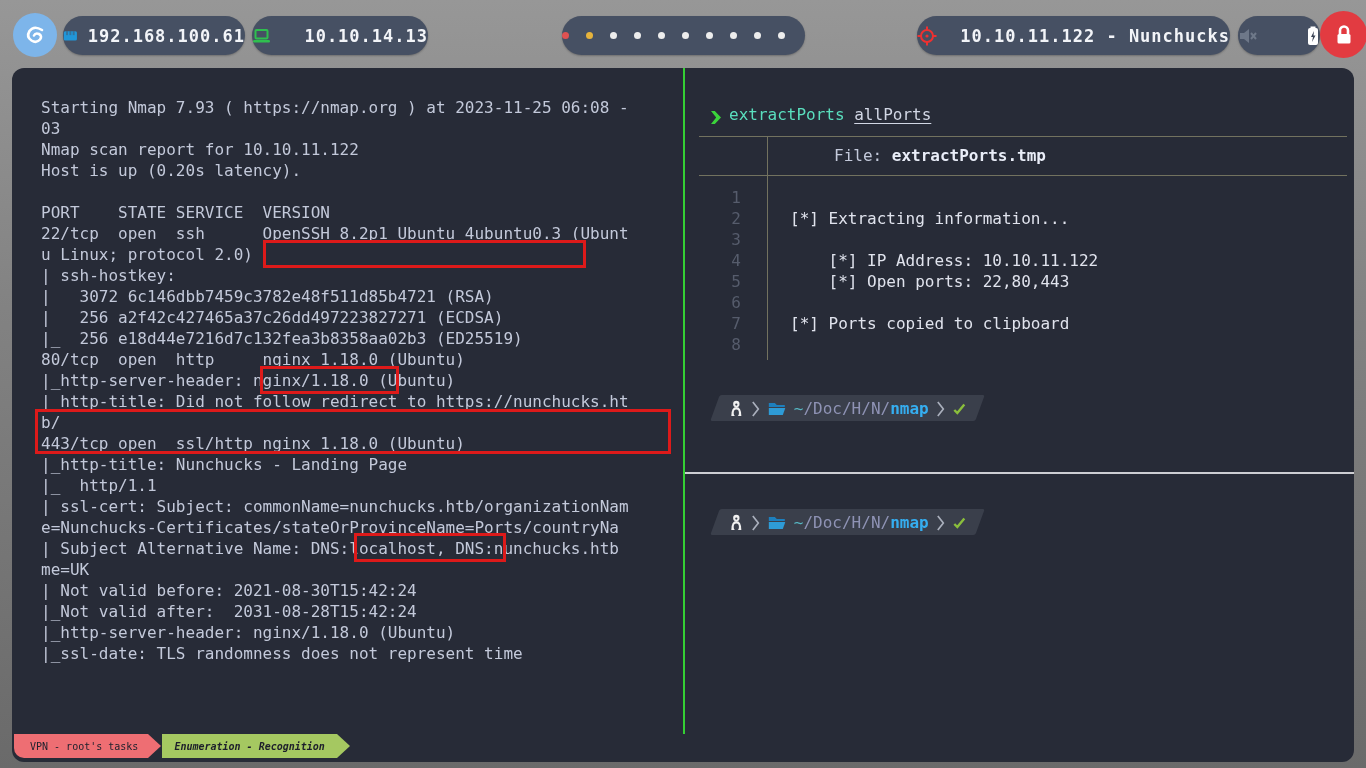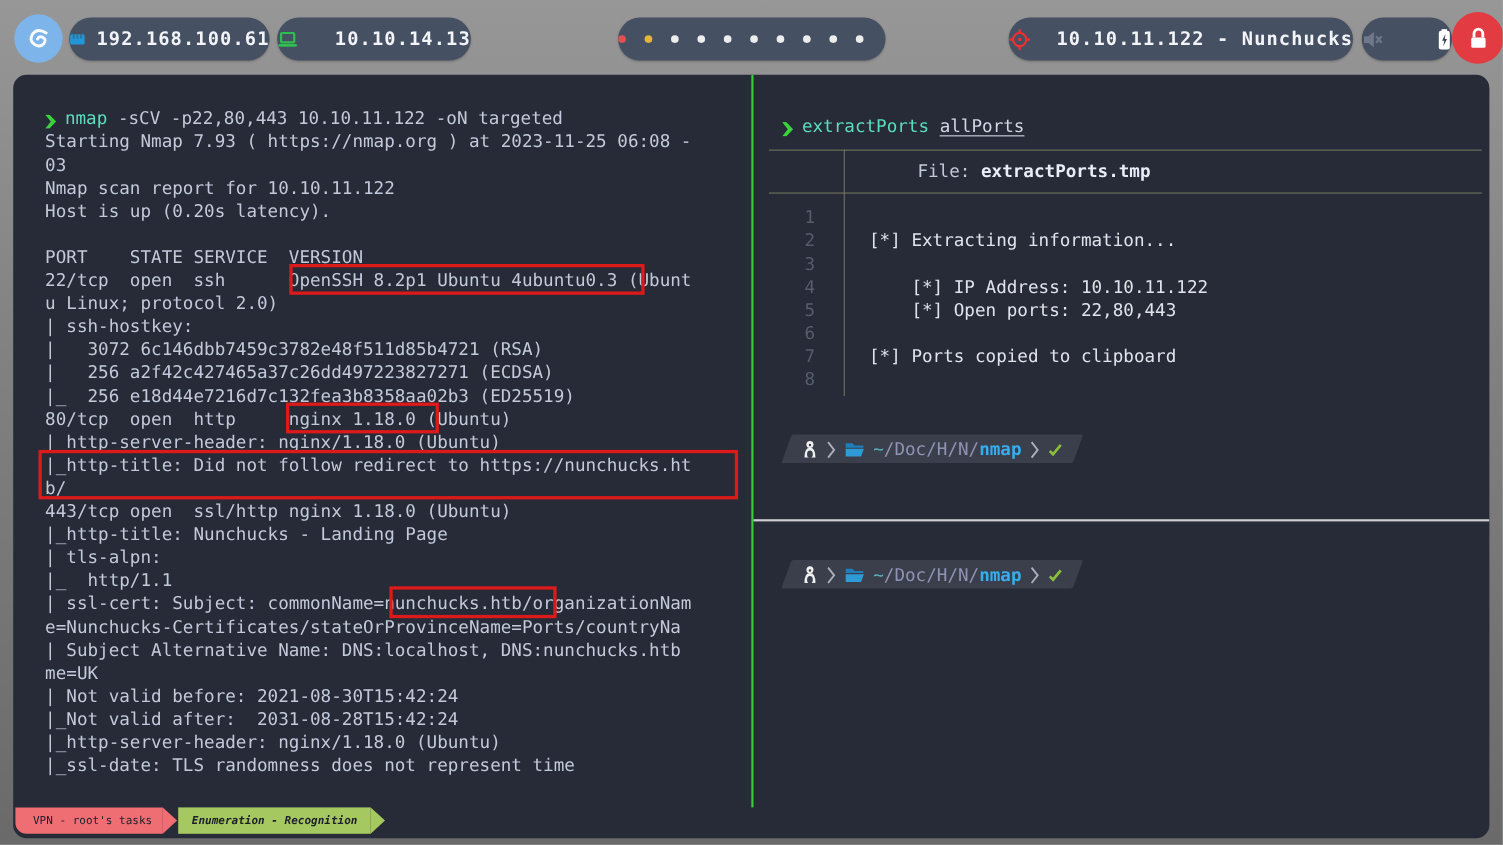--- a/index.html
+++ b/index.html
@@ -147,40 +147,38 @@
     <svg width="22" height="22" viewBox="0 0 22 22">
       <path d="M7 10 v-3.5 a4 4 0 0 1 8 0 v3.5" stroke="#ffffff" stroke-width="2.6" fill="none"></path>
       <rect x="4.5" y="10" width="13" height="9.5" rx="1.5" fill="#ffffff"></rect>
     </svg>
   </div>
 </div>
 
 <div class="term">
 
   <div class="leftpane" id="left-lines">
-      <div class="tline"><span class="seg-arrow">❯</span><span class="seg-mint">nmap</span><span> -sCV -p22,80,443 10.10.11.122 -oN targeted</span></div>
       <div class="tline"><span>Starting Nmap 7.93 ( https://nmap.org ) at 2023-11-25 06:08 -</span></div>
       <div class="tline"><span>03</span></div>
       <div class="tline"><span>Nmap scan report for 10.10.11.122</span></div>
       <div class="tline"><span>Host is up (0.20s latency).</span></div>
       <div class="tline"><span></span></div>
       <div class="tline"><span>PORT    STATE SERVICE  VERSION</span></div>
       <div class="tline"><span>22/tcp  open  ssh      OpenSSH 8.2p1 Ubuntu 4ubuntu0.3 (Ubunt</span></div>
       <div class="tline"><span>u Linux; protocol 2.0)</span></div>
       <div class="tline"><span>| ssh-hostkey:</span></div>
       <div class="tline"><span>|   3072 6c146dbb7459c3782e48f511d85b4721 (RSA)</span></div>
       <div class="tline"><span>|   256 a2f42c427465a37c26dd497223827271 (ECDSA)</span></div>
       <div class="tline"><span>|_  256 e18d44e7216d7c132fea3b8358aa02b3 (ED25519)</span></div>
       <div class="tline"><span>80/tcp  open  http     nginx 1.18.0 (Ubuntu)</span></div>
       <div class="tline"><span>|_http-server-header: nginx/1.18.0 (Ubuntu)</span></div>
       <div class="tline"><span>|_http-title: Did not follow redirect to https://nunchucks.ht</span></div>
       <div class="tline"><span>b/</span></div>
       <div class="tline"><span>443/tcp open  ssl/http nginx 1.18.0 (Ubuntu)</span></div>
       <div class="tline"><span>|_http-title: Nunchucks - Landing Page</span></div>
-      <div class="tline"><span>| tls-alpn:</span></div>
       <div class="tline"><span>|_  http/1.1</span></div>
       <div class="tline"><span>| ssl-cert: Subject: commonName=nunchucks.htb/organizationNam</span></div>
       <div class="tline"><span>e=Nunchucks-Certificates/stateOrProvinceName=Ports/countryNa</span></div>
       <div class="tline"><span>| Subject Alternative Name: DNS:localhost, DNS:nunchucks.htb</span></div>
       <div class="tline"><span>me=UK</span></div>
       <div class="tline"><span>| Not valid before: 2021-08-30T15:42:24</span></div>
       <div class="tline"><span>|_Not valid after:  2031-08-28T15:42:24</span></div>
       <div class="tline"><span>|_http-server-header: nginx/1.18.0 (Ubuntu)</span></div>
       <div class="tline"><span>|_ssl-date: TLS randomness does not represent time</span></div>
     </div>

